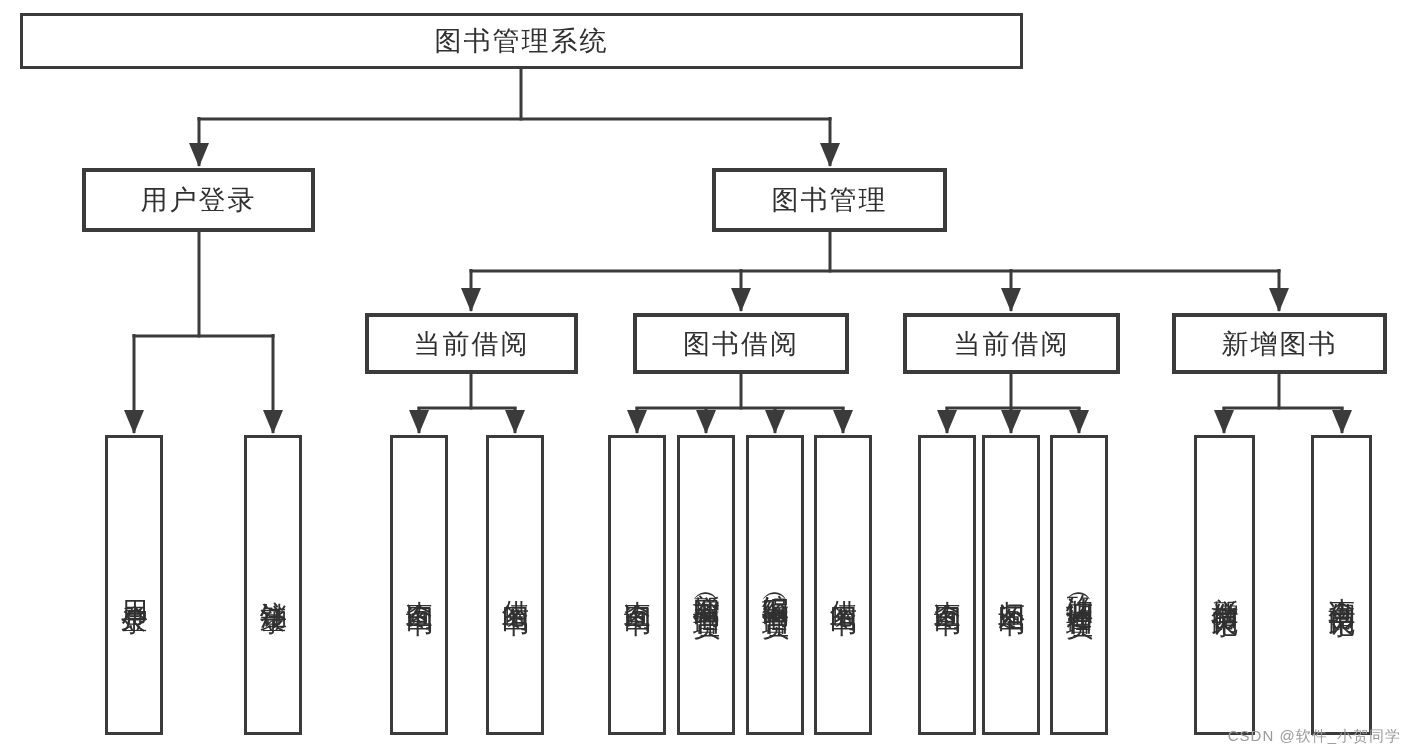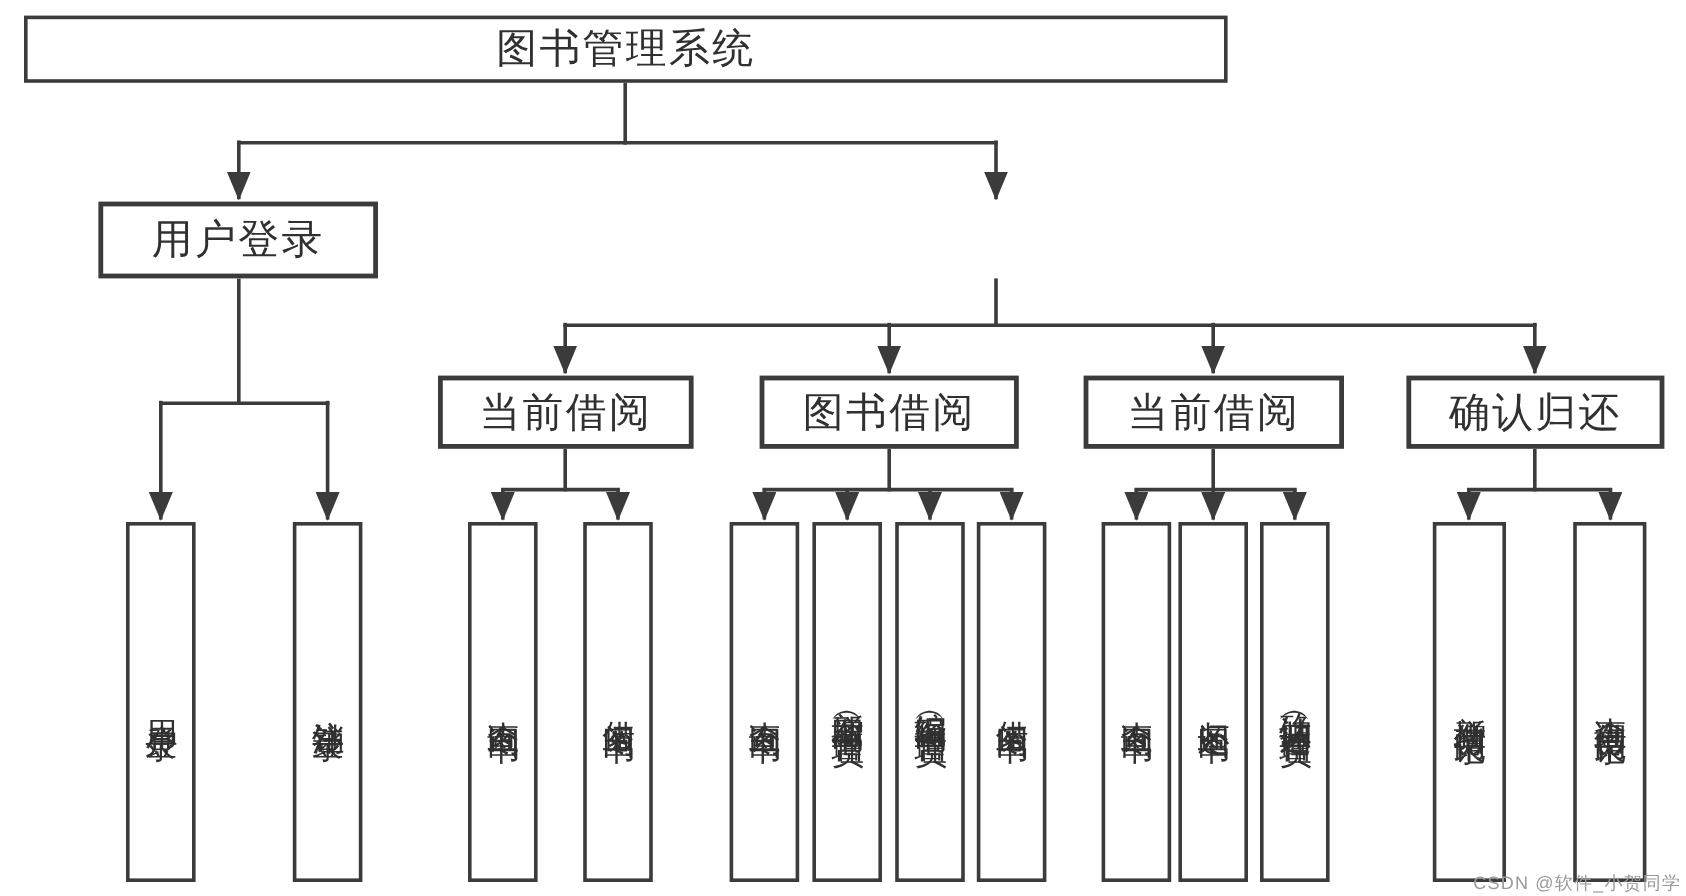--- a/index.html
+++ b/index.html
@@ -34,21 +34,21 @@
     background: #fff;
     border: 3px solid var(--line);
     display: flex;
     align-items: center;
     justify-content: center;
     color: var(--text);
   }
   .box.mid { border-width: 4px; }
   .box.root span { font-size: 24px; letter-spacing: 1px; }
   .box.h span {
-    font-size: 34px;
+    font-size: 27px;
     letter-spacing: 2px;
     white-space: nowrap;
     font-family: Liberation Serif, serif;
   }
   .box.v span {
     writing-mode: vertical-lr;
     text-orientation: upright;
     font-size: 27px;
     letter-spacing: 3px;
     white-space: nowrap;
@@ -133,32 +133,35 @@
     </g>
   </svg>
 
   <div class="box h root" style="left:20px;top:13px;width:1003px;height:56px">
     <span>图书管理系统</span>
   </div>
 
   <div class="box h mid" style="left:82px;top:168px;width:233px;height:64px">
     <span>用户登录</span>
   </div>
+  <div class="box h mid" style="left:712px;top:168px;width:235px;height:64px">
+    <span>图书管理</span>
+  </div>
 
   <div class="box h mid" style="left:365px;top:313px;width:213px;height:61px">
     <span>当前借阅</span>
   </div>
   <div class="box h mid" style="left:633px;top:313px;width:216px;height:61px">
     <span>图书借阅</span>
   </div>
   <div class="box h mid" style="left:903px;top:313px;width:217px;height:61px">
     <span>当前借阅</span>
   </div>
   <div class="box h mid" style="left:1172px;top:313px;width:215px;height:61px">
-    <span>确认归还</span>
+    <span>新增图书</span>
   </div>
 
   <div class="box v" style="left:105px;top:435px;width:58px;height:300px">
     <span>用户登录</span>
   </div>
   <div class="box v" style="left:244px;top:435px;width:58px;height:300px">
     <span>注销登录</span>
   </div>
 
   <div class="box v" style="left:390px;top:435px;width:58px;height:300px">

